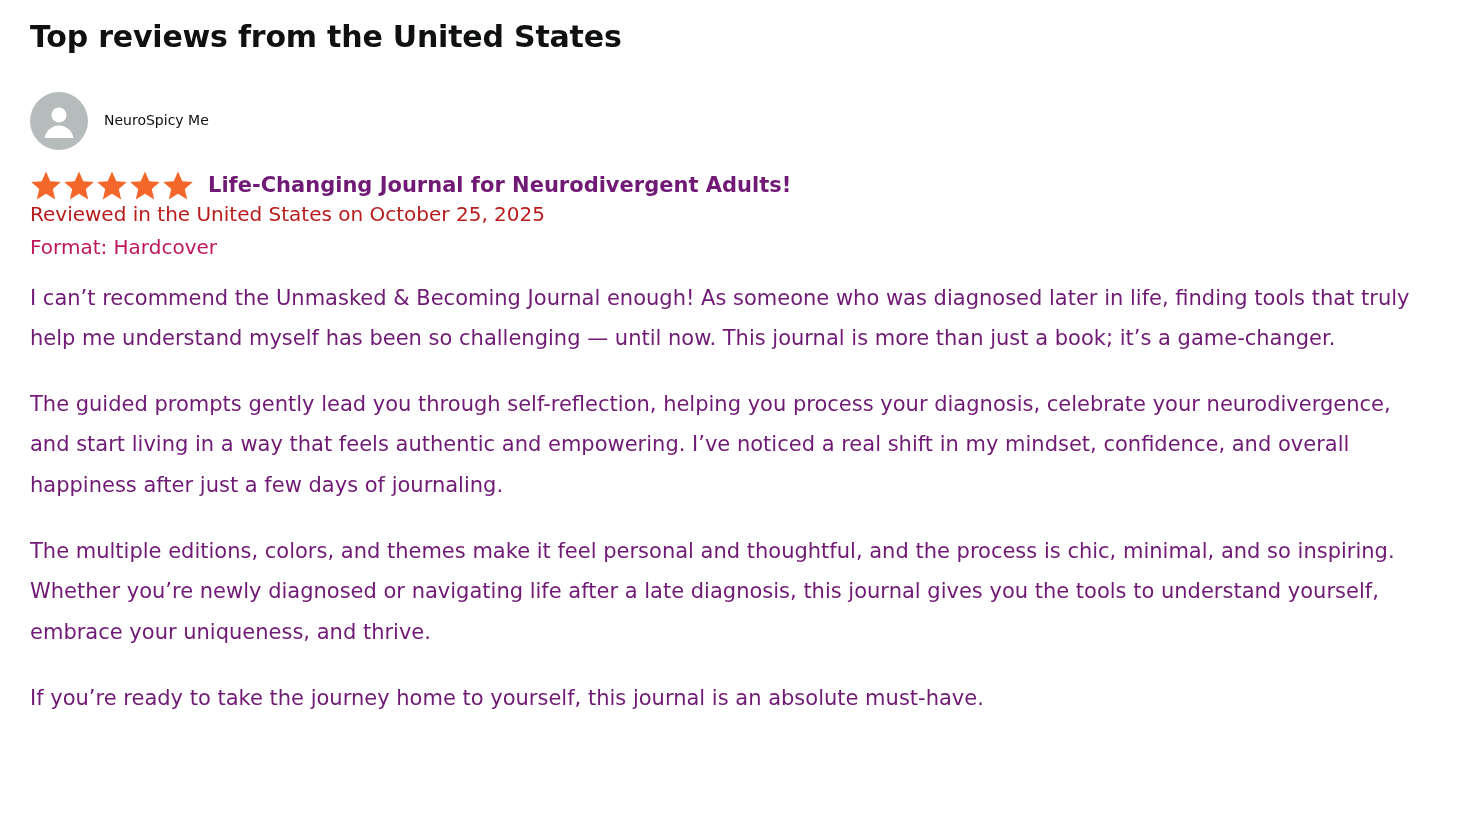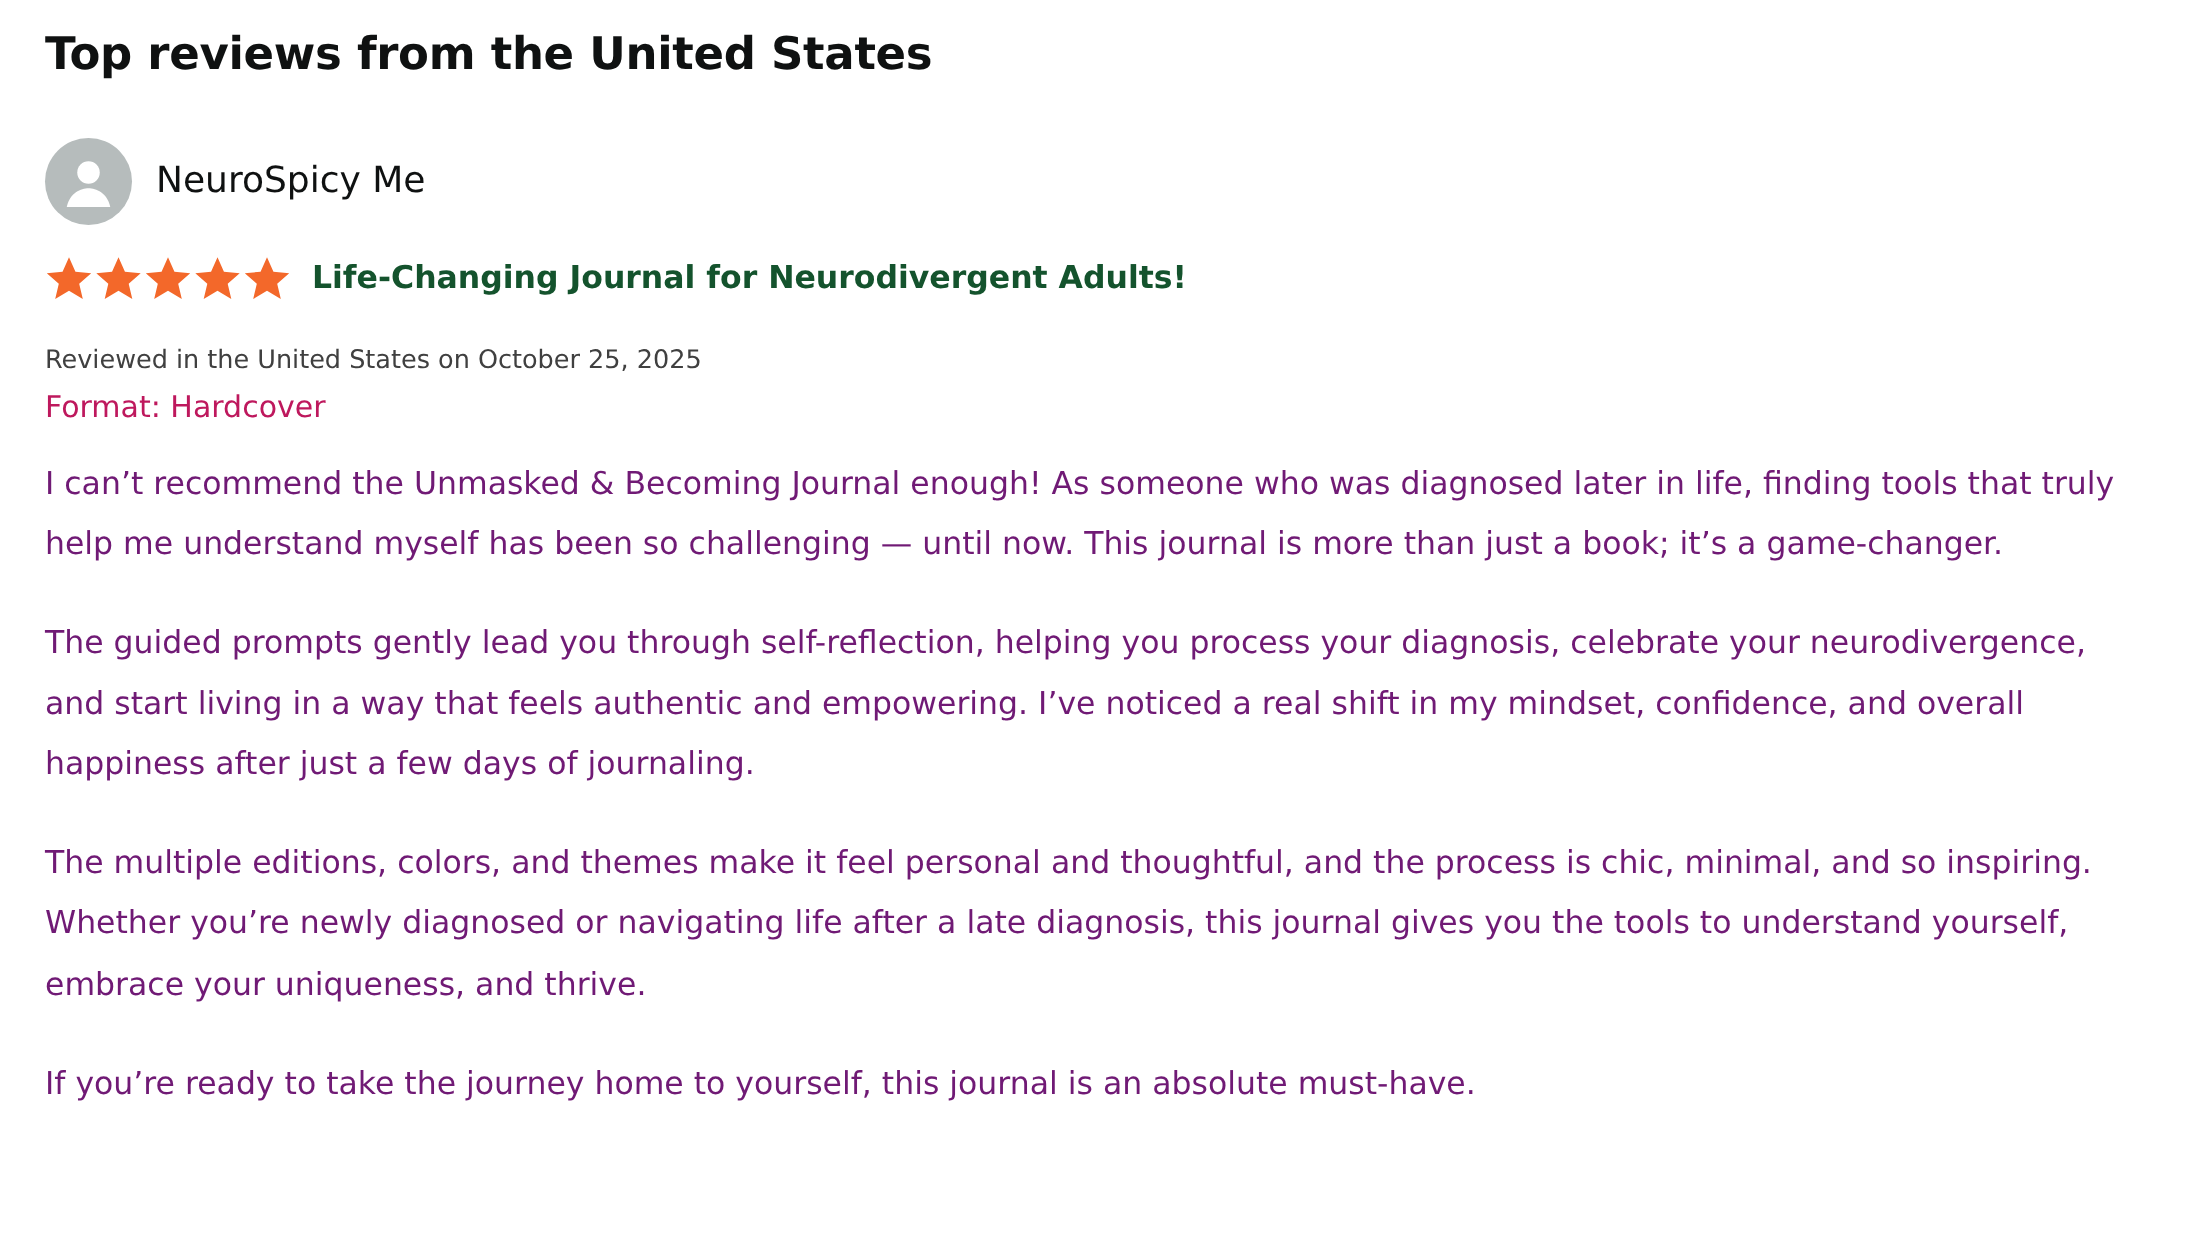--- a/index.html
+++ b/index.html
@@ -41,21 +41,21 @@
     height: 58px;
     border-radius: 50%;
     background: #b6bcbc;
     display: flex;
     align-items: center;
     justify-content: center;
     flex: 0 0 auto;
   }
   .avatar svg { display: block; }
   .profile-name {
-    font-size: 24px;
+    font-size: 14px;
     color: #0f1111;
     line-height: 1.2;
   }
   .rating-row {
     display: flex;
     align-items: center;
     gap: 14px;
     margin-top: 20px;
   }
   .stars {
@@ -64,27 +64,27 @@
     line-height: 1;
   }
   .star {
     width: 32px;
     height: 31px;
     display: inline-block;
   }
   .review-title {
     font-size: 21px;
     font-weight: bold;
-    color: #14532d;
+    color: #701a75;
     line-height: 1.25;
   }
   .review-meta {
-    font-size: 17px;
-    color: #404040;
-    margin-top: 28px;
+    font-size: 20px;
+    color: #b91c1c;
+    margin-top: 0;
     line-height: 1.3;
   }
   .review-format {
     font-size: 20px;
     color: #be185d;
     margin-top: 7px;
     line-height: 1.3;
   }
   .review-body {
     font-size: 21px;

